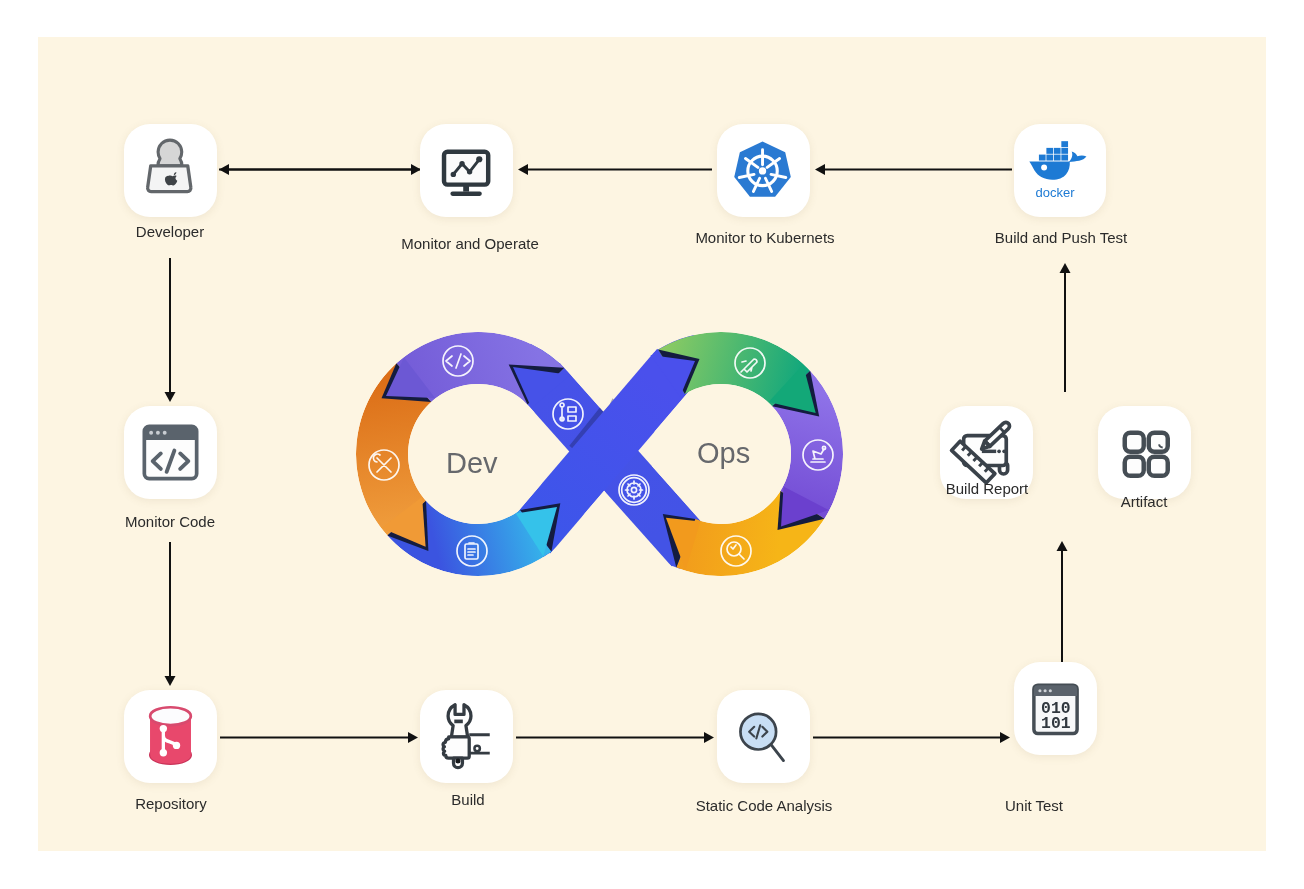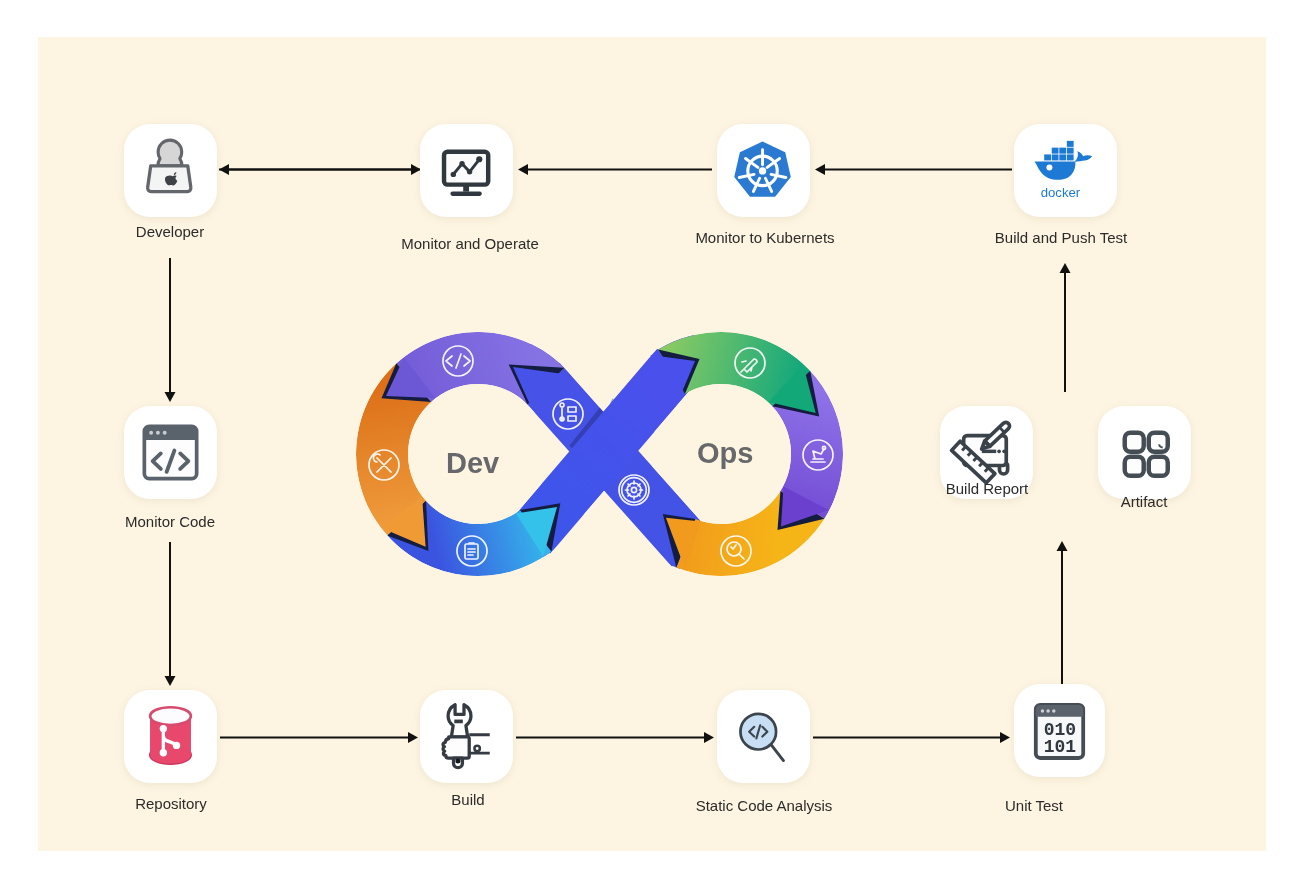--- a/index.html
+++ b/index.html
@@ -1,21 +1,21 @@
 <!DOCTYPE html>
 <html><head>
 <meta charset="utf-8">
 <style>
 html,body { margin:0; padding:0; background:#FFFFFF; width:1304px; height:889px; overflow:hidden; }
 #canvas { position:absolute; left:38px; top:37px; width:1228px; height:814px; background:#FDF5E2; }
 .card { position:absolute; background:#FFFFFF; border-radius:26px;
         box-shadow:0 2px 8px rgba(120,100,60,0.10); display:flex; align-items:center; justify-content:center; }
 .lbl { position:absolute; width:300px; text-align:center; font-family:"Liberation Sans",sans-serif;
        font-size:15px; color:#2B2B2B; line-height:20px; }
-.bigtxt { position:absolute; font-family:"Liberation Sans",sans-serif; font-weight:bold;
+.bigtxt { position:absolute; font-family:"Liberation Sans",sans-serif; font-weight:normal;
           font-size:29px; color:#66686C; letter-spacing:0px; }
 </style>
 </head>
 <body>
 <div id="canvas">
 </div>
 <svg style="position:absolute;left:340px;top:320px" width="520" height="270" viewBox="340 320 520 270">
 <defs>
 <linearGradient id="gPL" gradientUnits="userSpaceOnUse" x1="380" y1="430" x2="545" y2="372">
  <stop offset="0" stop-color="#6F55D4"></stop>
@@ -171,21 +171,21 @@
       <path d="M23.5,9 L35.2,14.6 L38.1,27.3 L30,37.5 L17,37.5 L8.9,27.3 L11.8,14.6 Z" fill="#2A7AD2"></path>
       <g stroke="#FFFFFF" stroke-linecap="round" fill="none">
         <circle cx="23.5" cy="24.2" r="7.6" stroke-width="1.6"></circle>
         <g stroke-width="1.5">
           <path d="M23.5,13.3 V21.0 M32.3,17.8 L25.9,22.4 M35.5,27.6 L27.9,26.0 M28.2,34.8 L25.0,28.0 M18.8,34.8 L22.0,28.0 M11.5,27.6 L19.1,26.0 M14.7,17.8 L21.1,22.4"></path>
         </g>
       </g>
       <circle cx="23.5" cy="24.2" r="1.9" fill="#FFFFFF"></circle>
     </svg>
   </div>
-<div class="card" style="left:1014px;top:124px;width:103px;height:93px">
+<div class="card" style="left:1014px;top:124px;width:92px;height:93px">
     <svg width="93" height="93" viewBox="0 0 48 48" fill="none">
       <g fill="#1D7AD4">
         <rect x="13.0" y="15.7" width="3.5" height="3.1"></rect>
         <rect x="16.9" y="15.7" width="3.5" height="3.1"></rect>
         <rect x="20.8" y="15.7" width="3.5" height="3.1"></rect>
         <rect x="24.7" y="15.7" width="3.5" height="3.1"></rect>
         <rect x="16.9" y="12.2" width="3.5" height="3.1"></rect>
         <rect x="20.8" y="12.2" width="3.5" height="3.1"></rect>
         <rect x="24.7" y="12.2" width="3.5" height="3.1"></rect>
         <rect x="24.7" y="8.7" width="3.5" height="3.1"></rect>
@@ -268,21 +268,21 @@
   </div>
 <div class="card" style="left:717px;top:690px;width:93px;height:93px">
     <svg width="93" height="93" viewBox="0 0 48 48" fill="none">
       <circle cx="21.3" cy="21.5" r="9.2" fill="#C8DEF4" stroke="#3C444C" stroke-width="1.4"></circle>
       <g stroke="#3C444C" stroke-width="1.1" fill="none" stroke-linecap="round" stroke-linejoin="round">
         <path d="M19.2,19 l-2.6,2.5 2.6,2.5 M23.4,19 l2.6,2.5 -2.6,2.5 M22.3,18.2 l-2,6.8"></path>
         <path d="M27.9,28.2 l6.4,8.2" stroke-width="1.5"></path>
       </g>
     </svg>
   </div>
-<div class="card" style="left:1014px;top:684px;width:91px;height:93px">
+<div class="card" style="left:1014px;top:662px;width:83px;height:93px">
     <svg width="93" height="93" viewBox="0 0 48 48" fill="none">
       <rect x="11.5" y="10.5" width="25" height="28" rx="2.3" fill="#F7F8F9" stroke="#454D54" stroke-width="2"></rect>
       <path d="M11.5,12.8 a2.3,2.3 0 0 1 2.3,-2.3 h20.4 a2.3,2.3 0 0 1 2.3,2.3 v4 h-25 z" fill="#5A626B"></path>
       <circle cx="15" cy="13.7" r="0.9" fill="#CFD3D8"></circle>
       <circle cx="18" cy="13.7" r="0.9" fill="#CFD3D8"></circle>
       <circle cx="21" cy="13.7" r="0.9" fill="#CFD3D8"></circle>
       <text x="24.2" y="26.5" font-family="Liberation Mono, monospace" font-size="9.5" font-weight="bold" fill="#31383F" text-anchor="middle">010</text>
       <text x="24.2" y="35.5" font-family="Liberation Mono, monospace" font-size="9.5" font-weight="bold" fill="#31383F" text-anchor="middle">101</text>
     </svg>
   </div>

